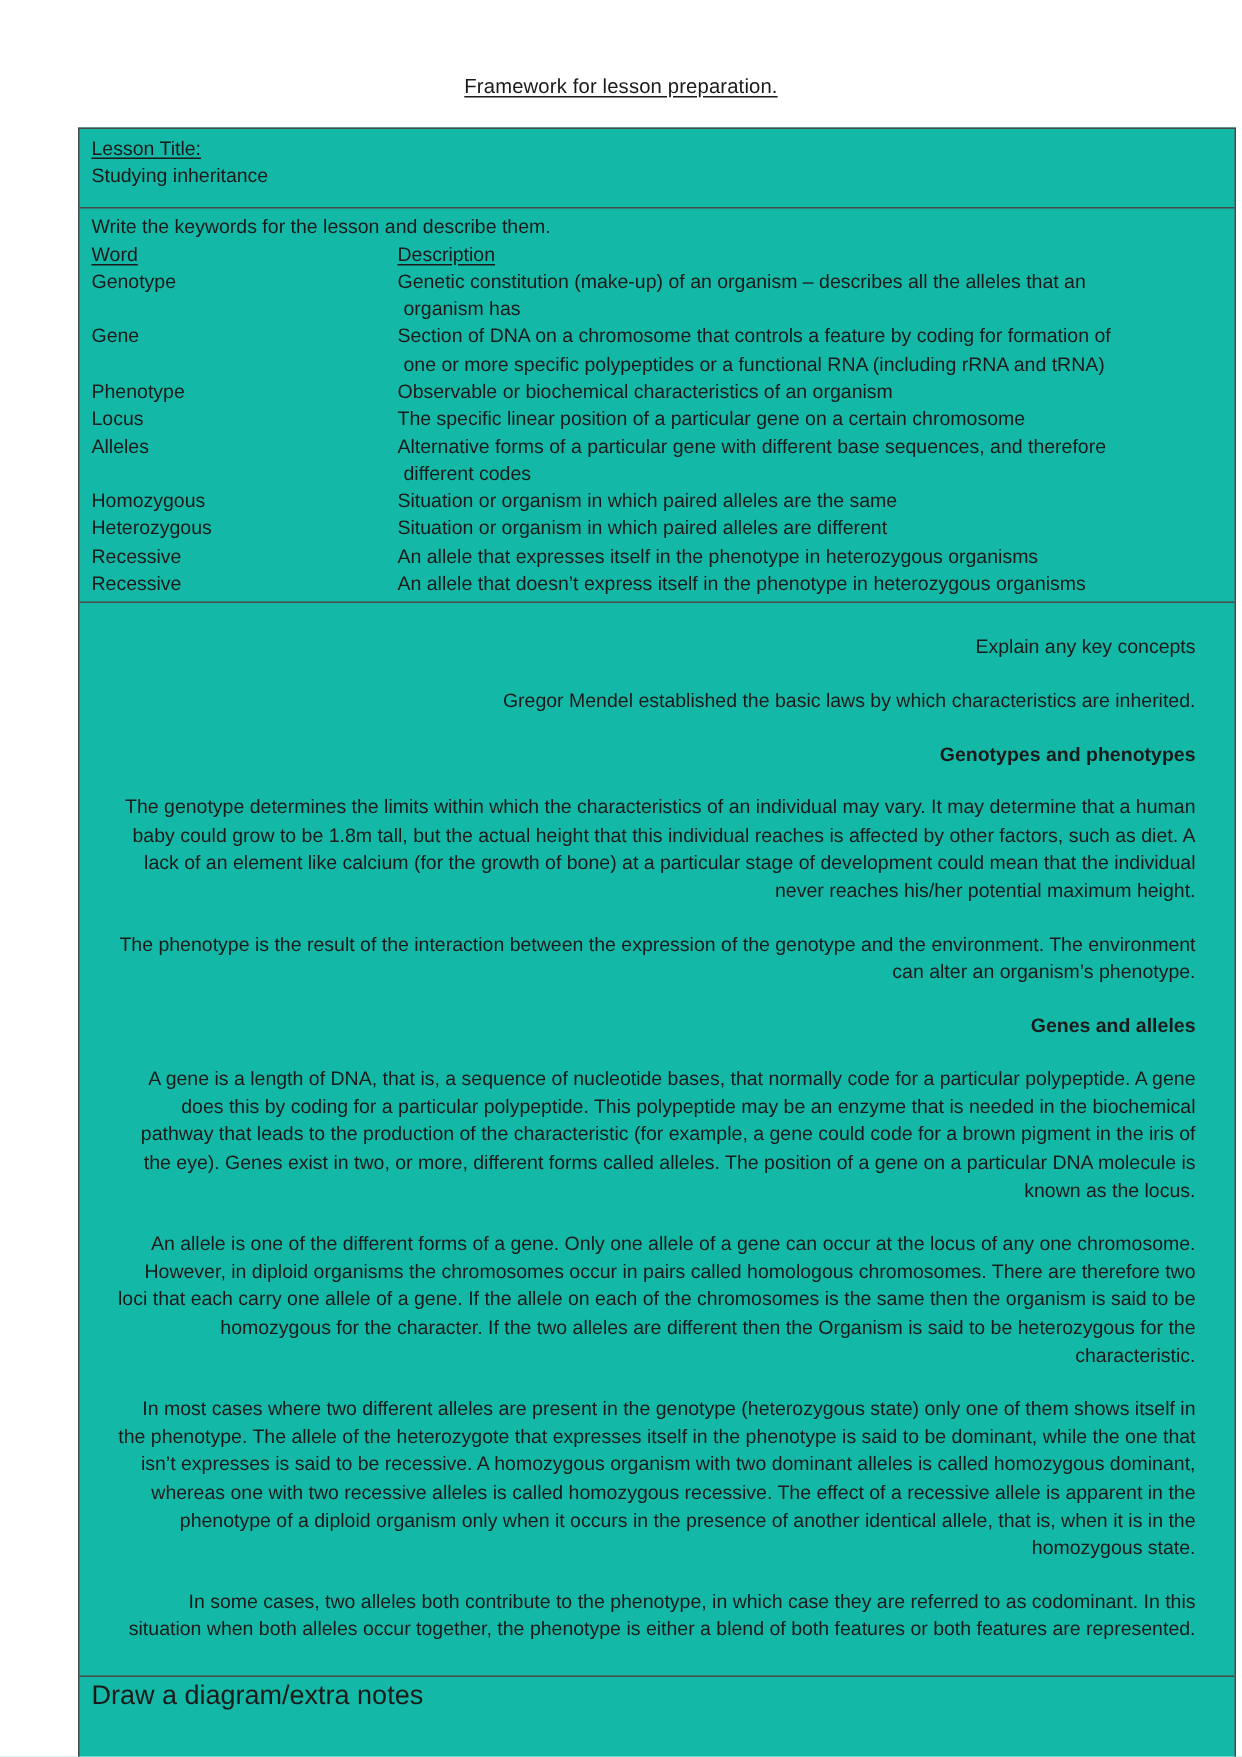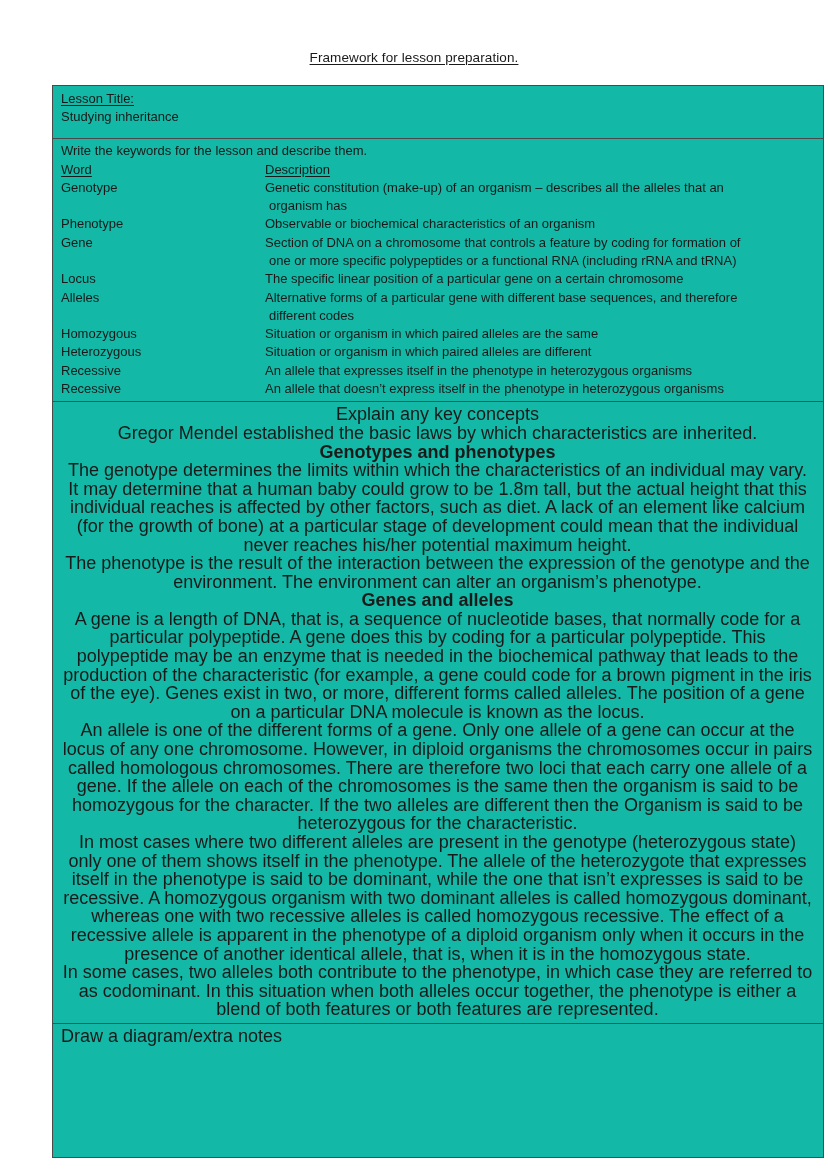--- a/index.html
+++ b/index.html
@@ -81,24 +81,24 @@
   table.kw td.desc { width: auto; }
   .hdr { text-decoration: underline; text-underline-offset: 2px; }
   .desc-indent { padding-left: 2px !important; }
   .hang { display: block; }
   .hang .l2 { display: block; padding-left: 4px; }
   .lead { padding-left: 3px; }
 
   
   .concepts { padding: 3px 9px 4px 8px; }
   .concepts p {
-    margin: 0;
-    font-size: 18px;
+    margin: 17px;
+    font-size: 13px;
     line-height: 18.6px;
-    text-align: center;
+    text-align: right;
   }
   .concepts p.b {
     font-weight: bold;
   }
 
   
   .draw-block {
     height: 133px;
     padding: 4px 8px;
   }
@@ -133,32 +133,32 @@
             <td class="word">Genotype</td>
             <td class="desc desc-indent">
               <span class="hang">
                 <span>Genetic constitution (make-up) of an organism – describes all the alleles that an</span>
                 <span class="l2">organism has</span>
               </span>
             </td>
           </tr>
 
           <tr>
-            <td class="word">Phenotype</td>
-            <td class="desc desc-indent">Observable or biochemical characteristics of an organism</td>
-          </tr>
-
-          <tr>
             <td class="word">Gene</td>
             <td class="desc desc-indent">
               <span class="hang">
                 <span>Section of DNA on a chromosome that controls a feature by coding for formation of</span>
                 <span class="l2">one or more specific polypeptides or a functional RNA (including rRNA and tRNA)</span>
               </span>
             </td>
+          </tr>
+
+          <tr>
+            <td class="word">Phenotype</td>
+            <td class="desc desc-indent">Observable or biochemical characteristics of an organism</td>
           </tr>
 
           <tr>
             <td class="word">Locus</td>
             <td class="desc desc-indent lead">The specific linear position of a particular gene on a certain chromosome</td>
           </tr>
 
           <tr>
             <td class="word">Alleles</td>
             <td class="desc desc-indent">

